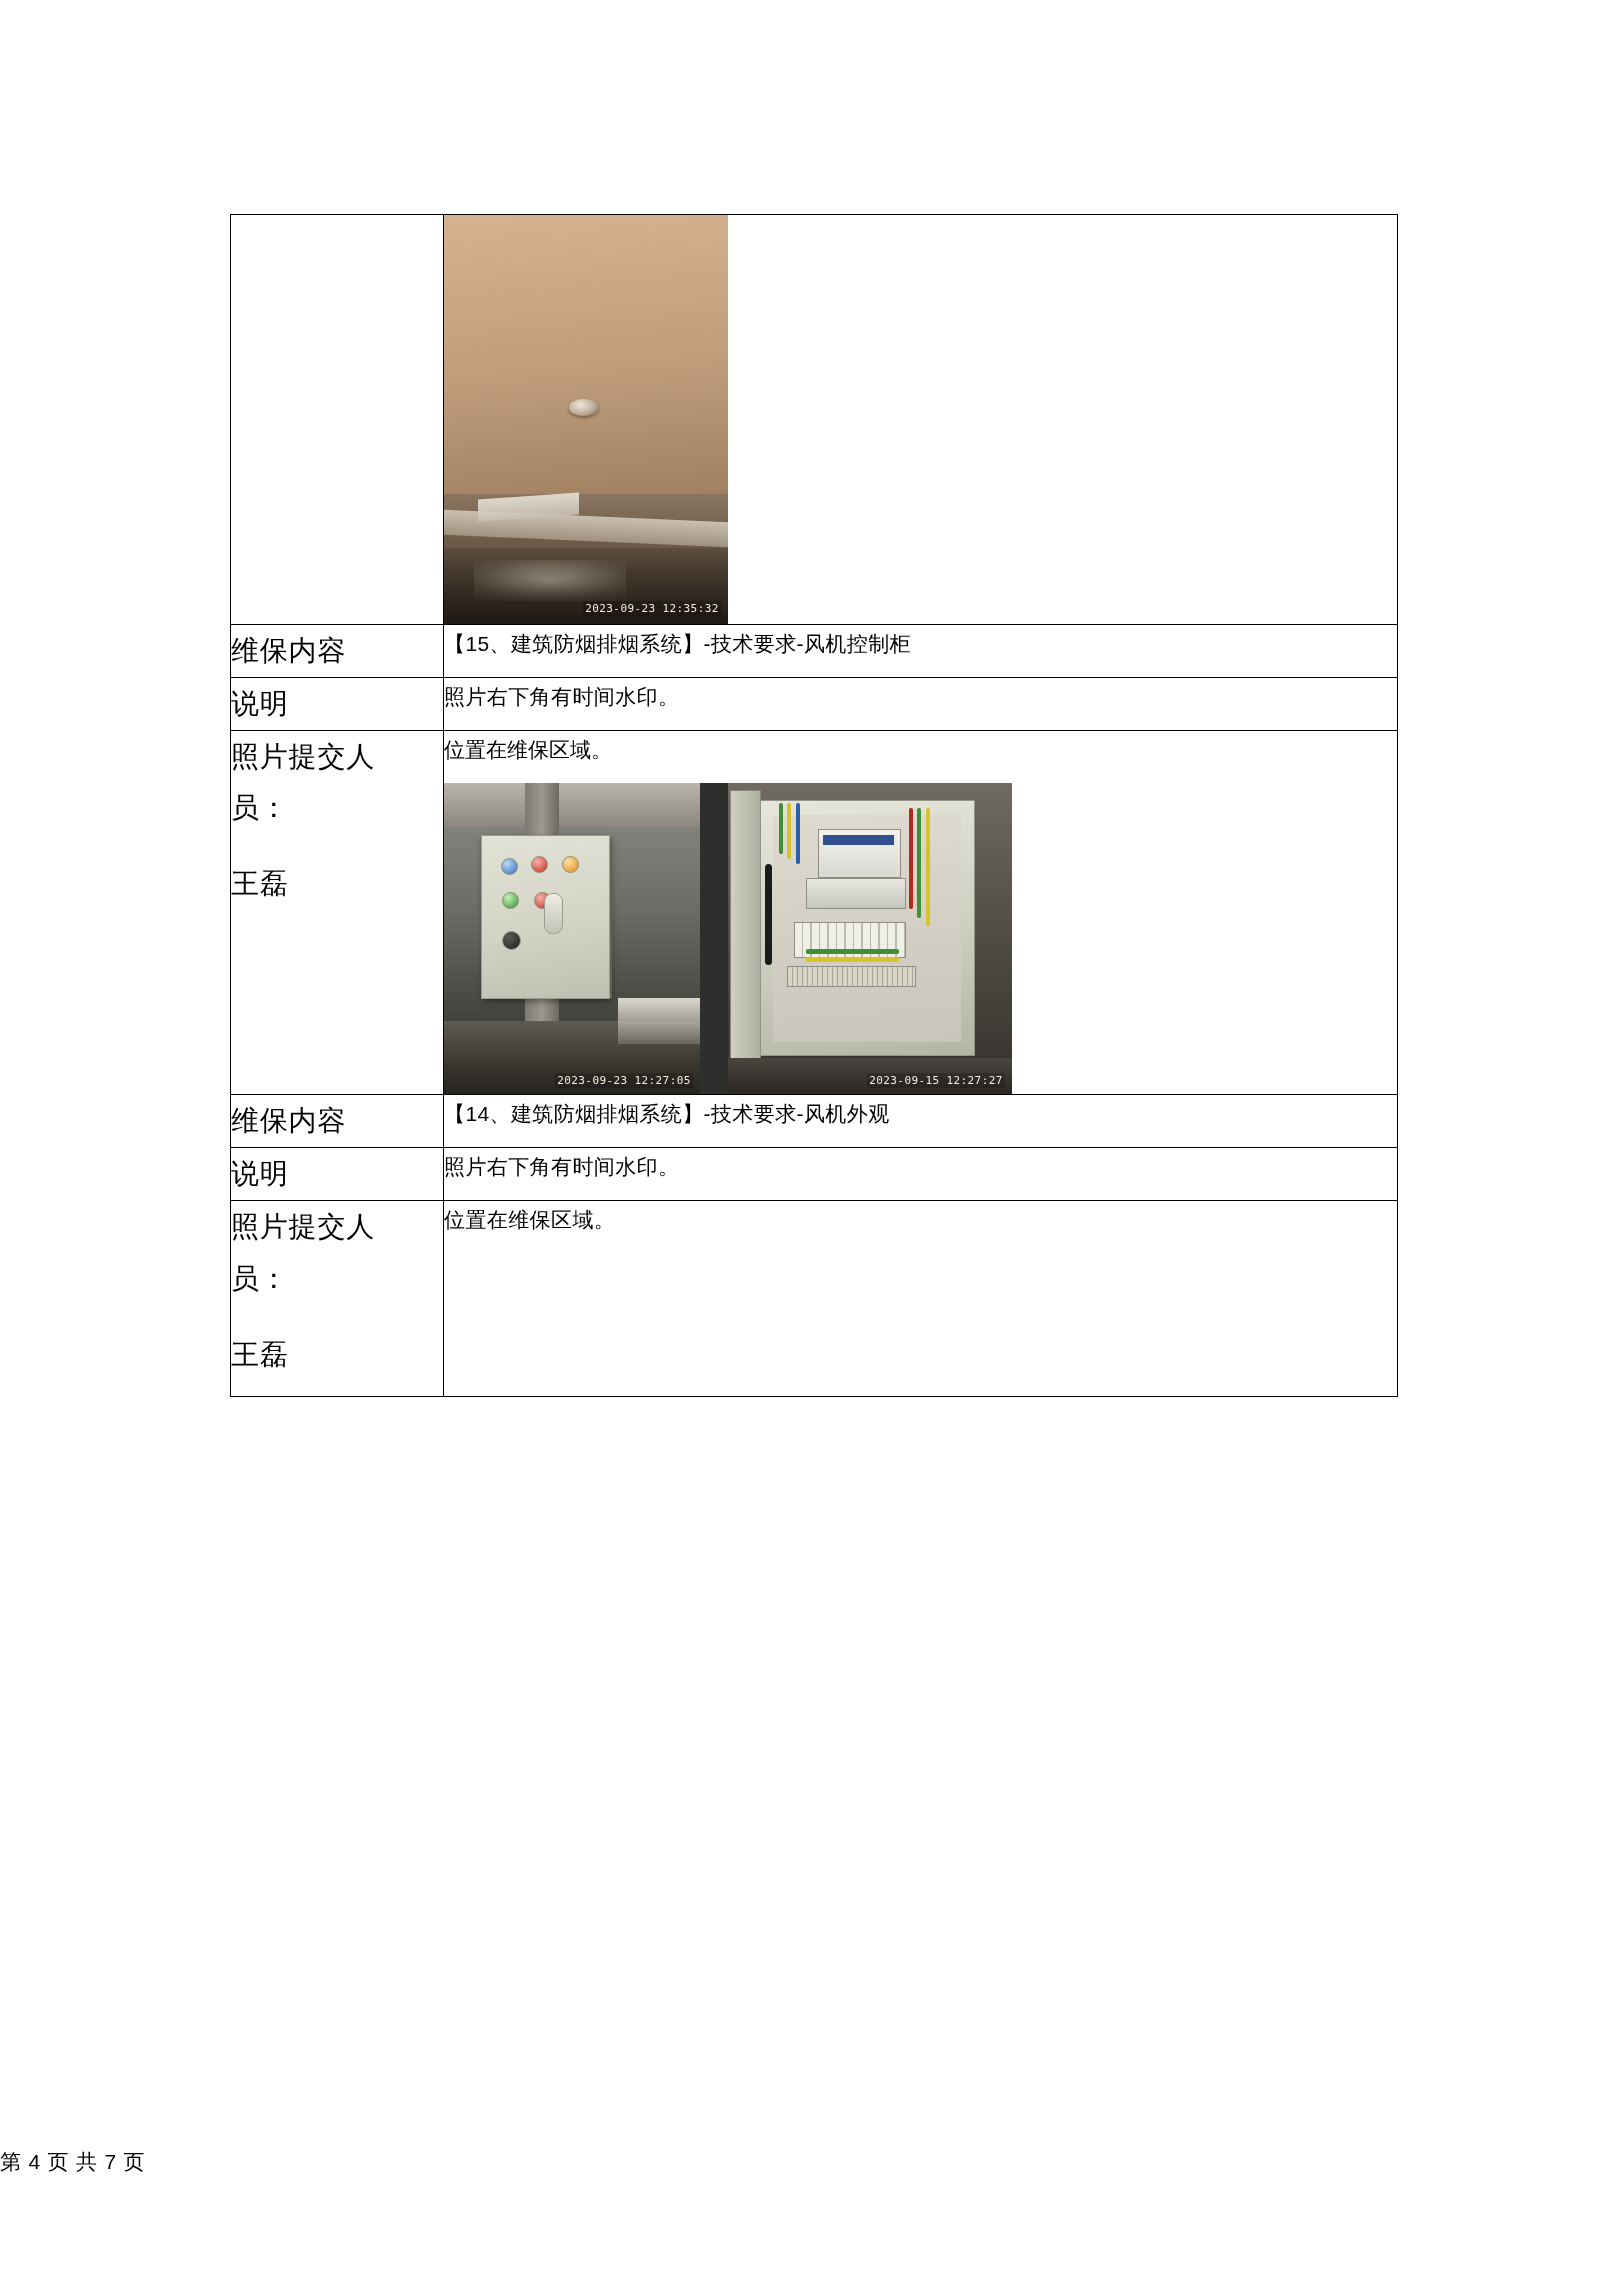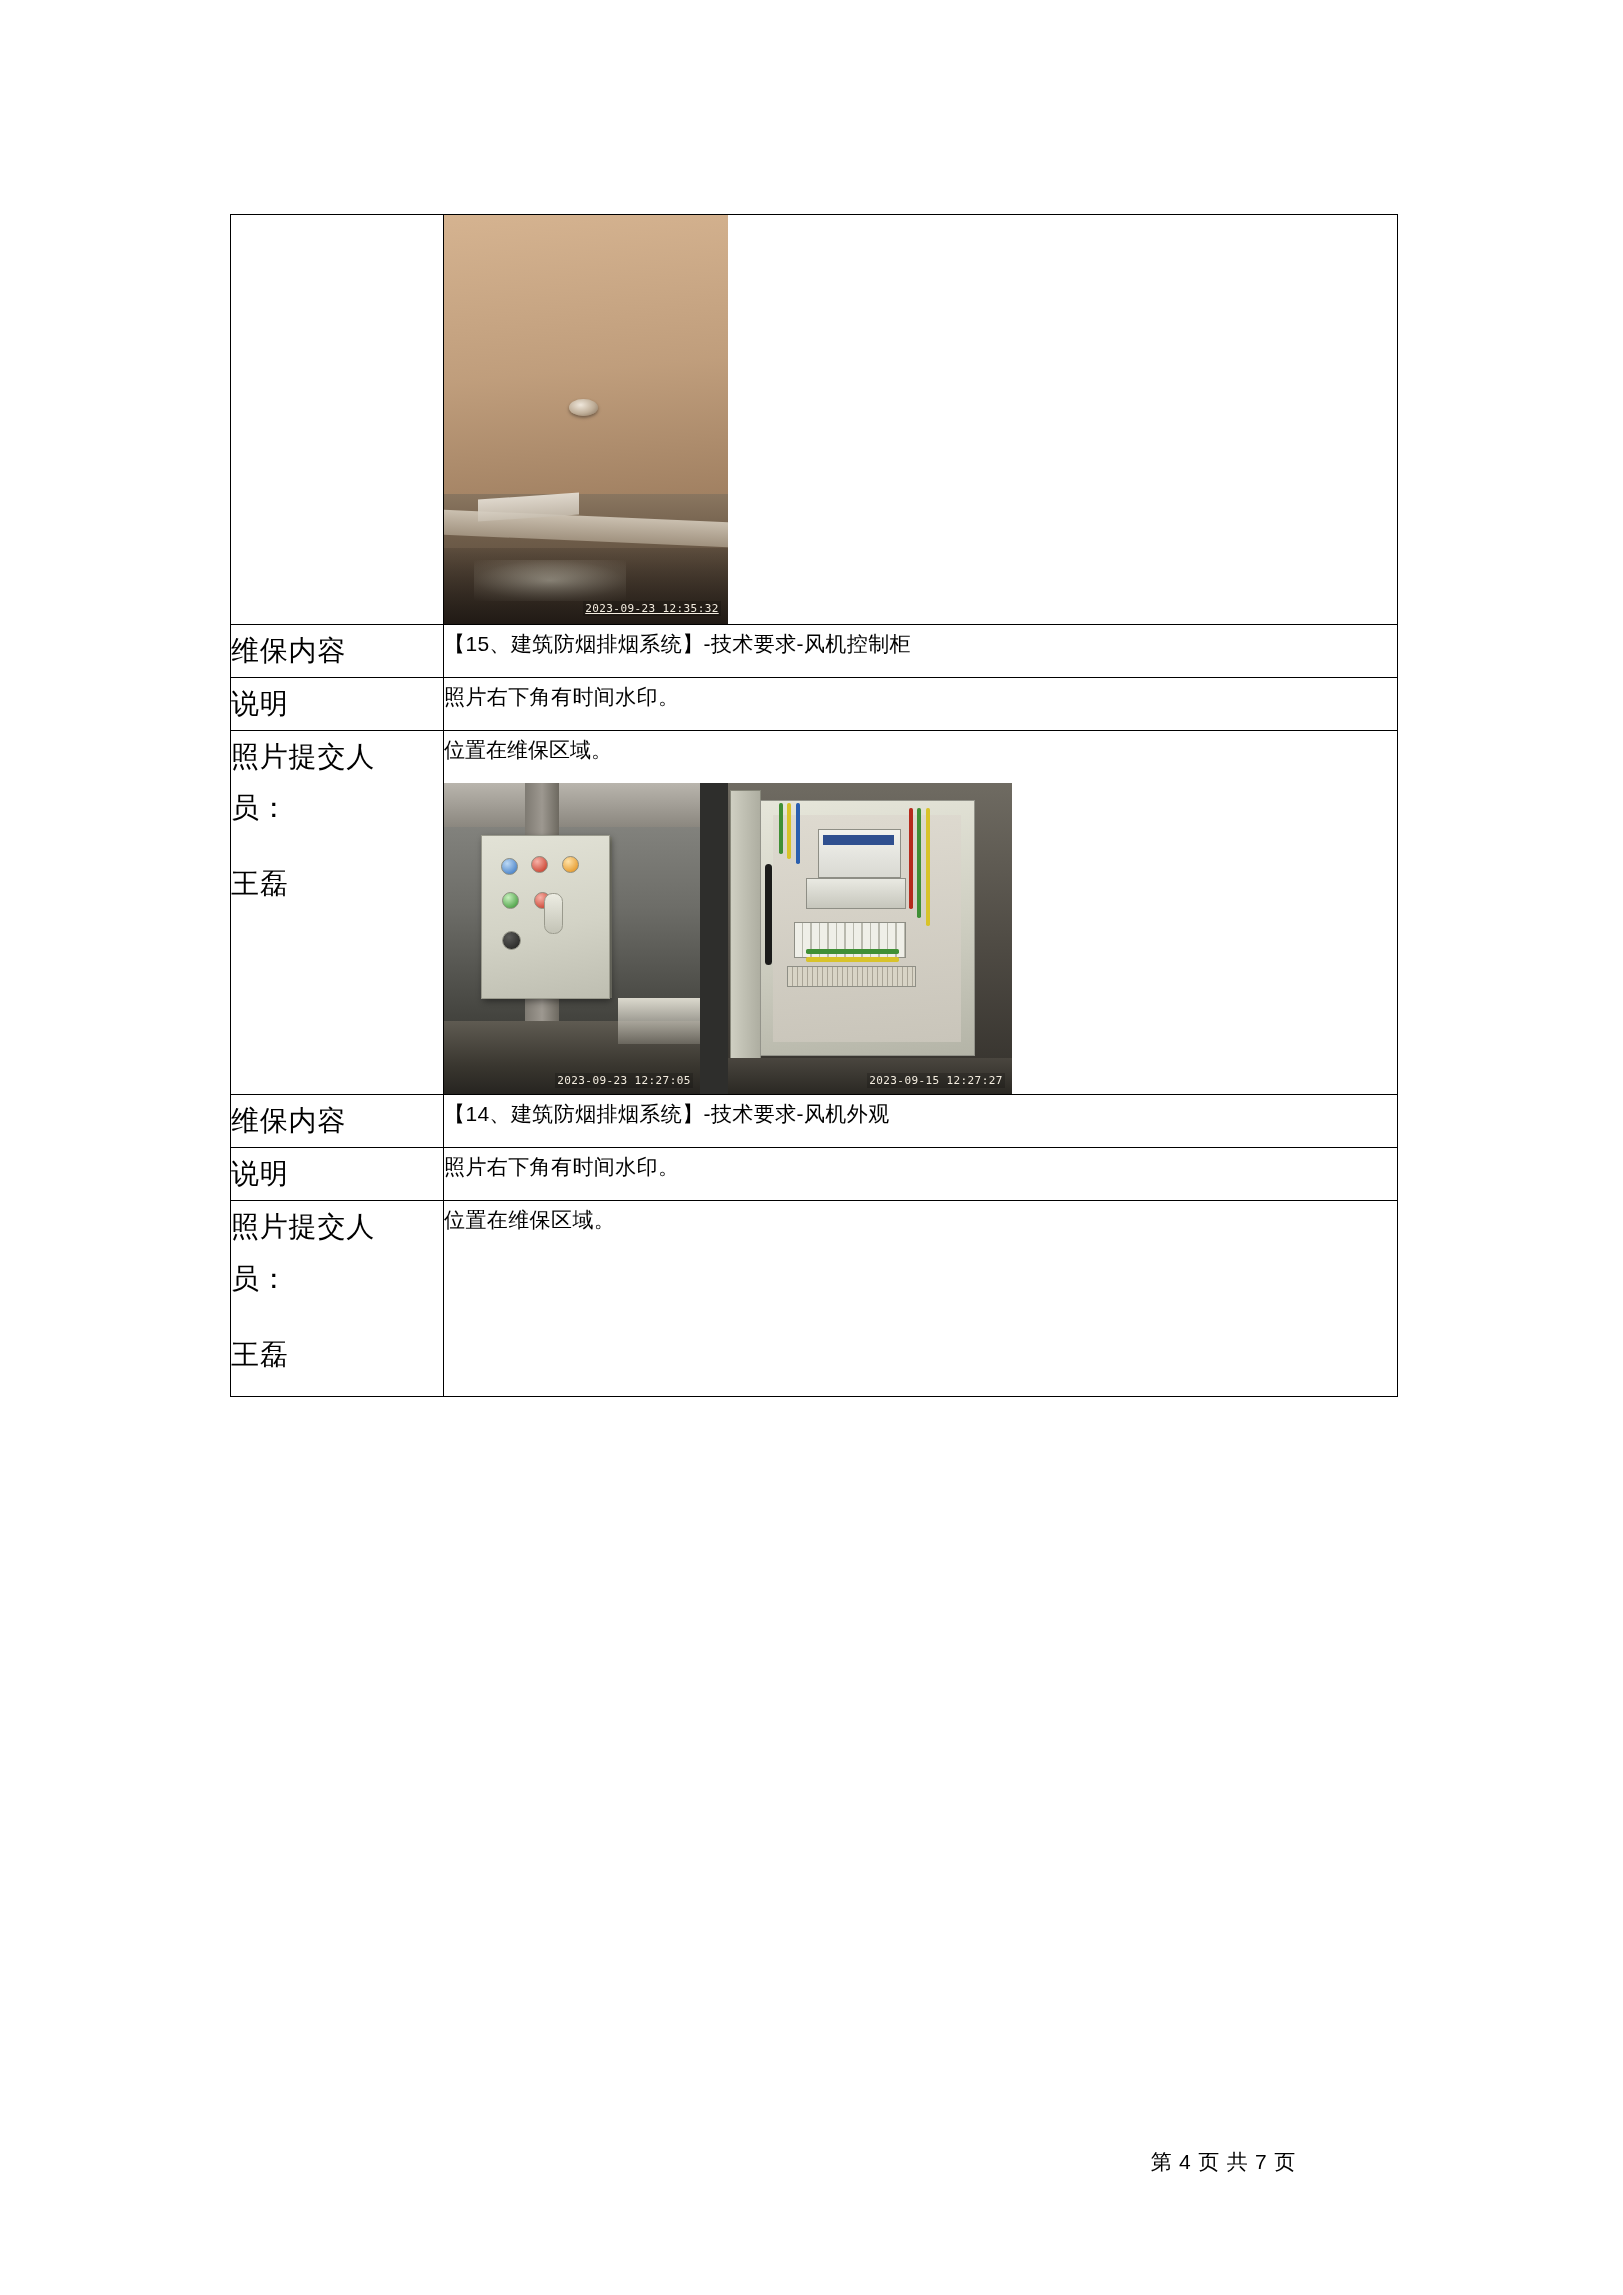--- a/index.html
+++ b/index.html
@@ -147,21 +147,20 @@
     font-size: 11px;
     color: #f4ede0;
     letter-spacing: 0.4px;
     background: rgba(0,0,0,0.18);
     padding: 0.8px 2.5px;
     white-space: nowrap;
   }
   .p1-ts {
     right: 6.8px;
     bottom: 8.5px;
-    text-decoration: underline;
   }
 
   
   .photo2 {
     position: relative;
     width: 568px;
     height: 311px;
     overflow: hidden;
     background: #2e2e2c;
   }
@@ -292,21 +291,21 @@
     position: absolute; left: 0; bottom: 0; right: 0; height: 36px;
     background: linear-gradient(180deg, #4a463f 0%, #2a2823 100%);
   }
   .b-ts { right: 6.8px; bottom: 6.8px; }
 
   .footer {
     position: absolute;
     left: 0;
     top: 2148px;
     width: 1296px;
-    text-align: right;
+    text-align: left;
     font-size: 21px;
     letter-spacing: 0.8px;
   }
   .footer span { display: inline; }
 </style>
 </head>
 <body>
 
 <div class="page">
 

